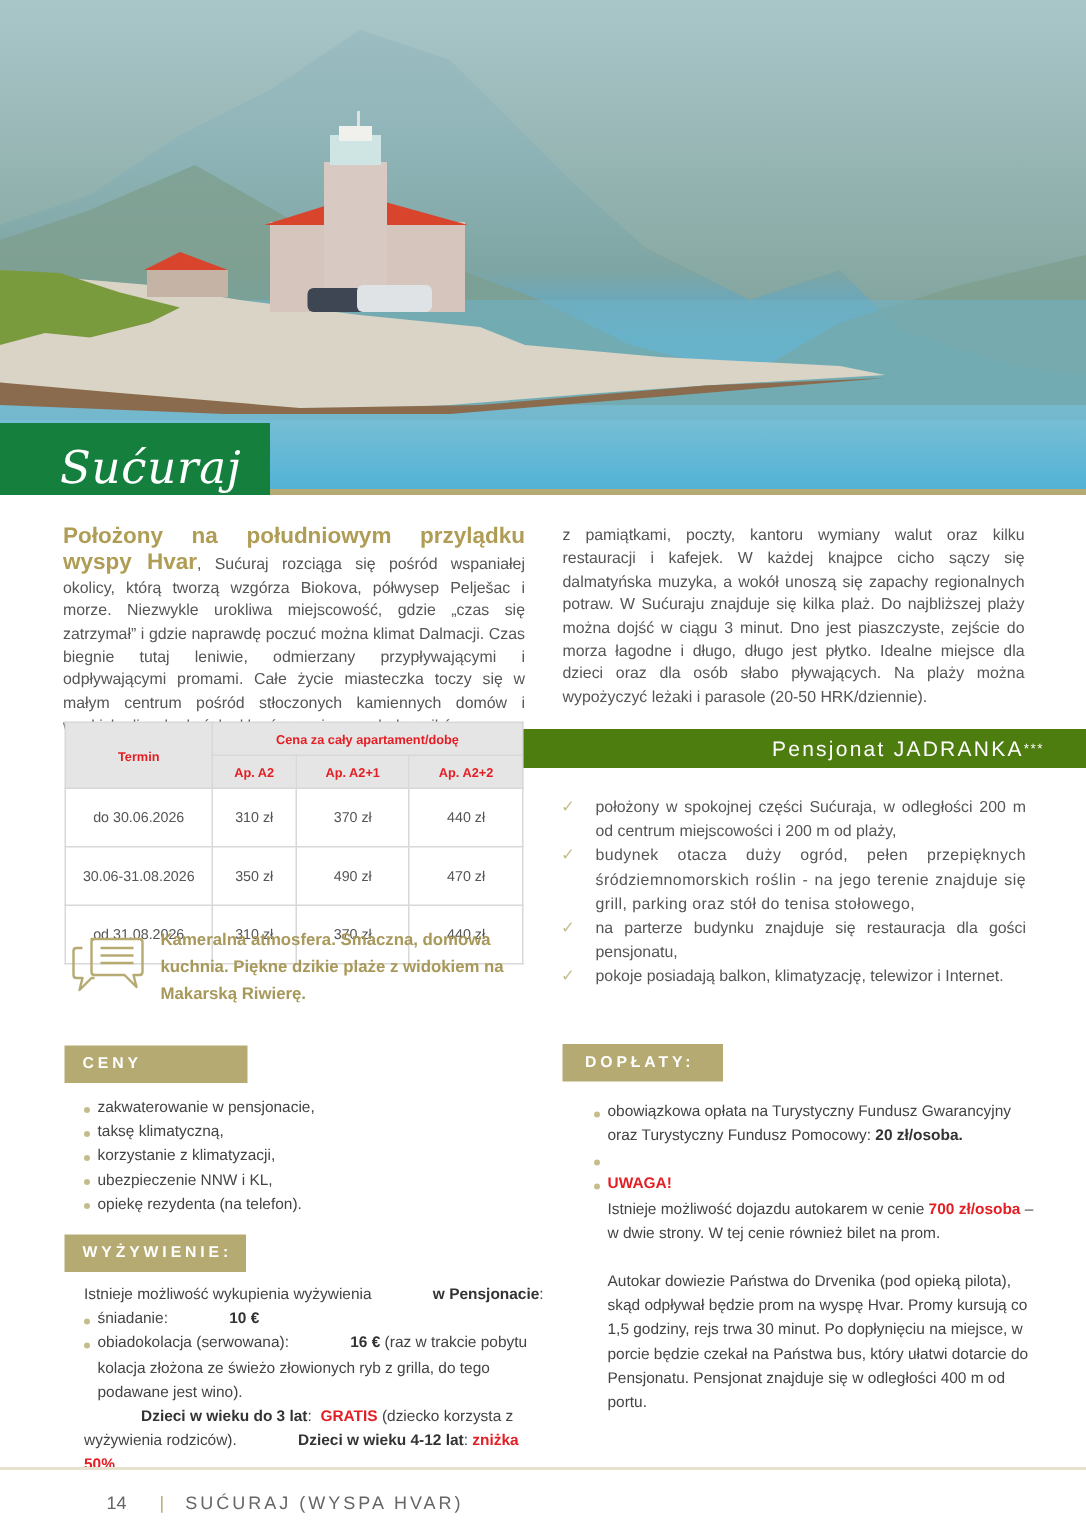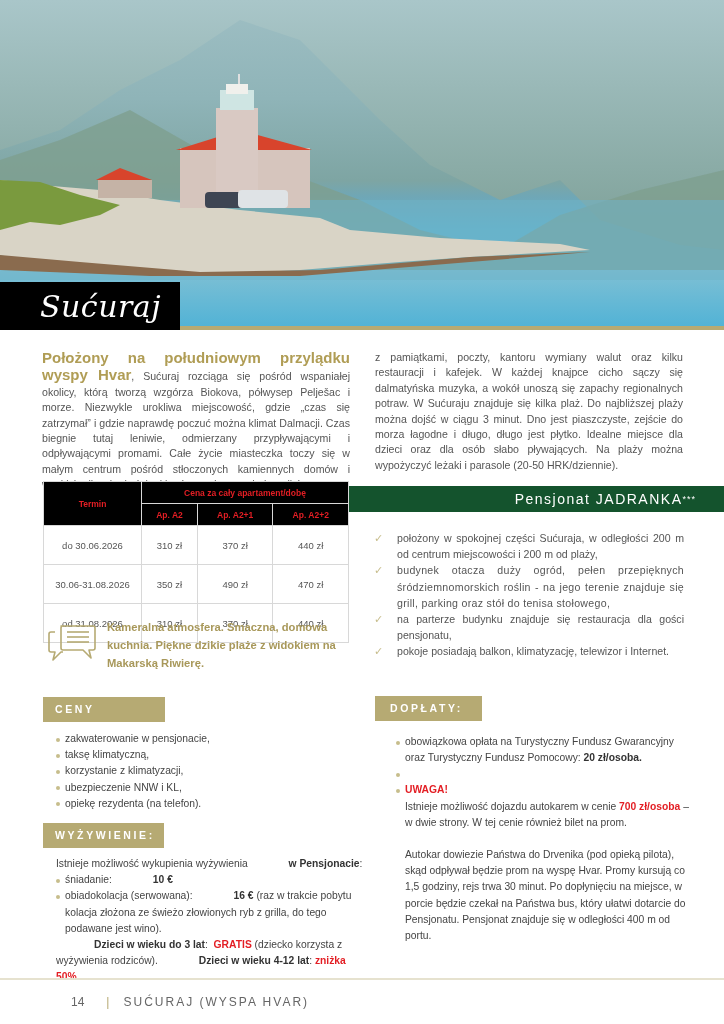--- a/index.html
+++ b/index.html
@@ -4,35 +4,35 @@
 <style>
   * { box-sizing: border-box; margin: 0; padding: 0; }
   html, body { width: 724px; height: 1024px; background: #fff; overflow: hidden; }
   body { font-family: "Liberation Sans", sans-serif; color: #4a4a4a; position: relative; }
 
   .photo { position: absolute; left: 0; top: 0; width: 724px; height: 328px; overflow: hidden;
     background: linear-gradient(180deg, #9fbfc4 0%, #8fb4b8 30%, #7ea5a3 55%, #6fa7b6 60%, #5fb3cf 70%, #62b6d4 100%); }
   .photo svg { position: absolute; left: 0; top: 0; }
   .gold-rule { position: absolute; left: 0; top: 326px; width: 724px; height: 4px; background: #b6aa73; }
 
-  .title-box { position: absolute; left: 0; top: 282px; width: 180px; height: 48px; background: #000000;
-    display: flex; align-items: center; padding-left: 40px; }
+  .title-box { position: absolute; left: 0; top: 282px; width: 180px; height: 48px; background: #15803d;
+    display: flex; align-items: flex-end; padding-left: 40px; }
   .title-box span { font-family: "DejaVu Serif", serif; font-style: italic; color: #fff; font-size: 30px; letter-spacing: 0.5px; }
 
   .intro { position: absolute; top: 350px; font-size: 10.6px; line-height: 15.4px; text-align: justify; color: #555; }
   .intro.left { left: 42px; width: 308px; }
   .intro.right { left: 375px; width: 308px; }
   .intro .lead { color: #b09d55; font-weight: bold; font-size: 15px; }
 
   table.prices { position: absolute; left: 43px; top: 481px; width: 306px; border-collapse: collapse; font-size: 9.5px; }
   table.prices td, table.prices th { border: 1px solid #d8d8d8; text-align: center; color: #555; font-weight: normal; }
-  table.prices th { background: #000000; color: #e31e24; font-weight: bold; font-size: 8.5px; height: 22px; }
+  table.prices th { background: #e5e5e5; color: #e31e24; font-weight: bold; font-size: 8.5px; height: 22px; }
   table.prices td { height: 39px; font-size: 9.5px; }
 
-  .band { position: absolute; left: 349px; top: 486px; width: 375px; height: 26px; background: #14532d;
+  .band { position: absolute; left: 349px; top: 486px; width: 375px; height: 26px; background: #4d7c0f;
     color: #fff; font-size: 14px; letter-spacing: 1.5px; text-align: right; padding-right: 28px; line-height: 26px; }
   .band sup { font-size: 9px; vertical-align: top; letter-spacing: 1px; }
 
   ul.features { position: absolute; left: 372px; top: 530px; width: 312px; list-style: none; font-size: 10.6px; line-height: 16.2px; color: #555; text-align: justify; }
   ul.features li { position: relative; padding-left: 25px; }
   ul.features li .chk { position: absolute; left: 2px; top: 0; color: #c7bd8c; font-size: 11px; }
 
   .quote { position: absolute; left: 45px; top: 618px; width: 310px; height: 54px; }
   .quote svg { position: absolute; left: 2px; top: 4px; }
   .quote p { position: absolute; left: 62px; top: 0; width: 250px; color: #a8985a; font-weight: bold; font-size: 11.2px; line-height: 18px; }

